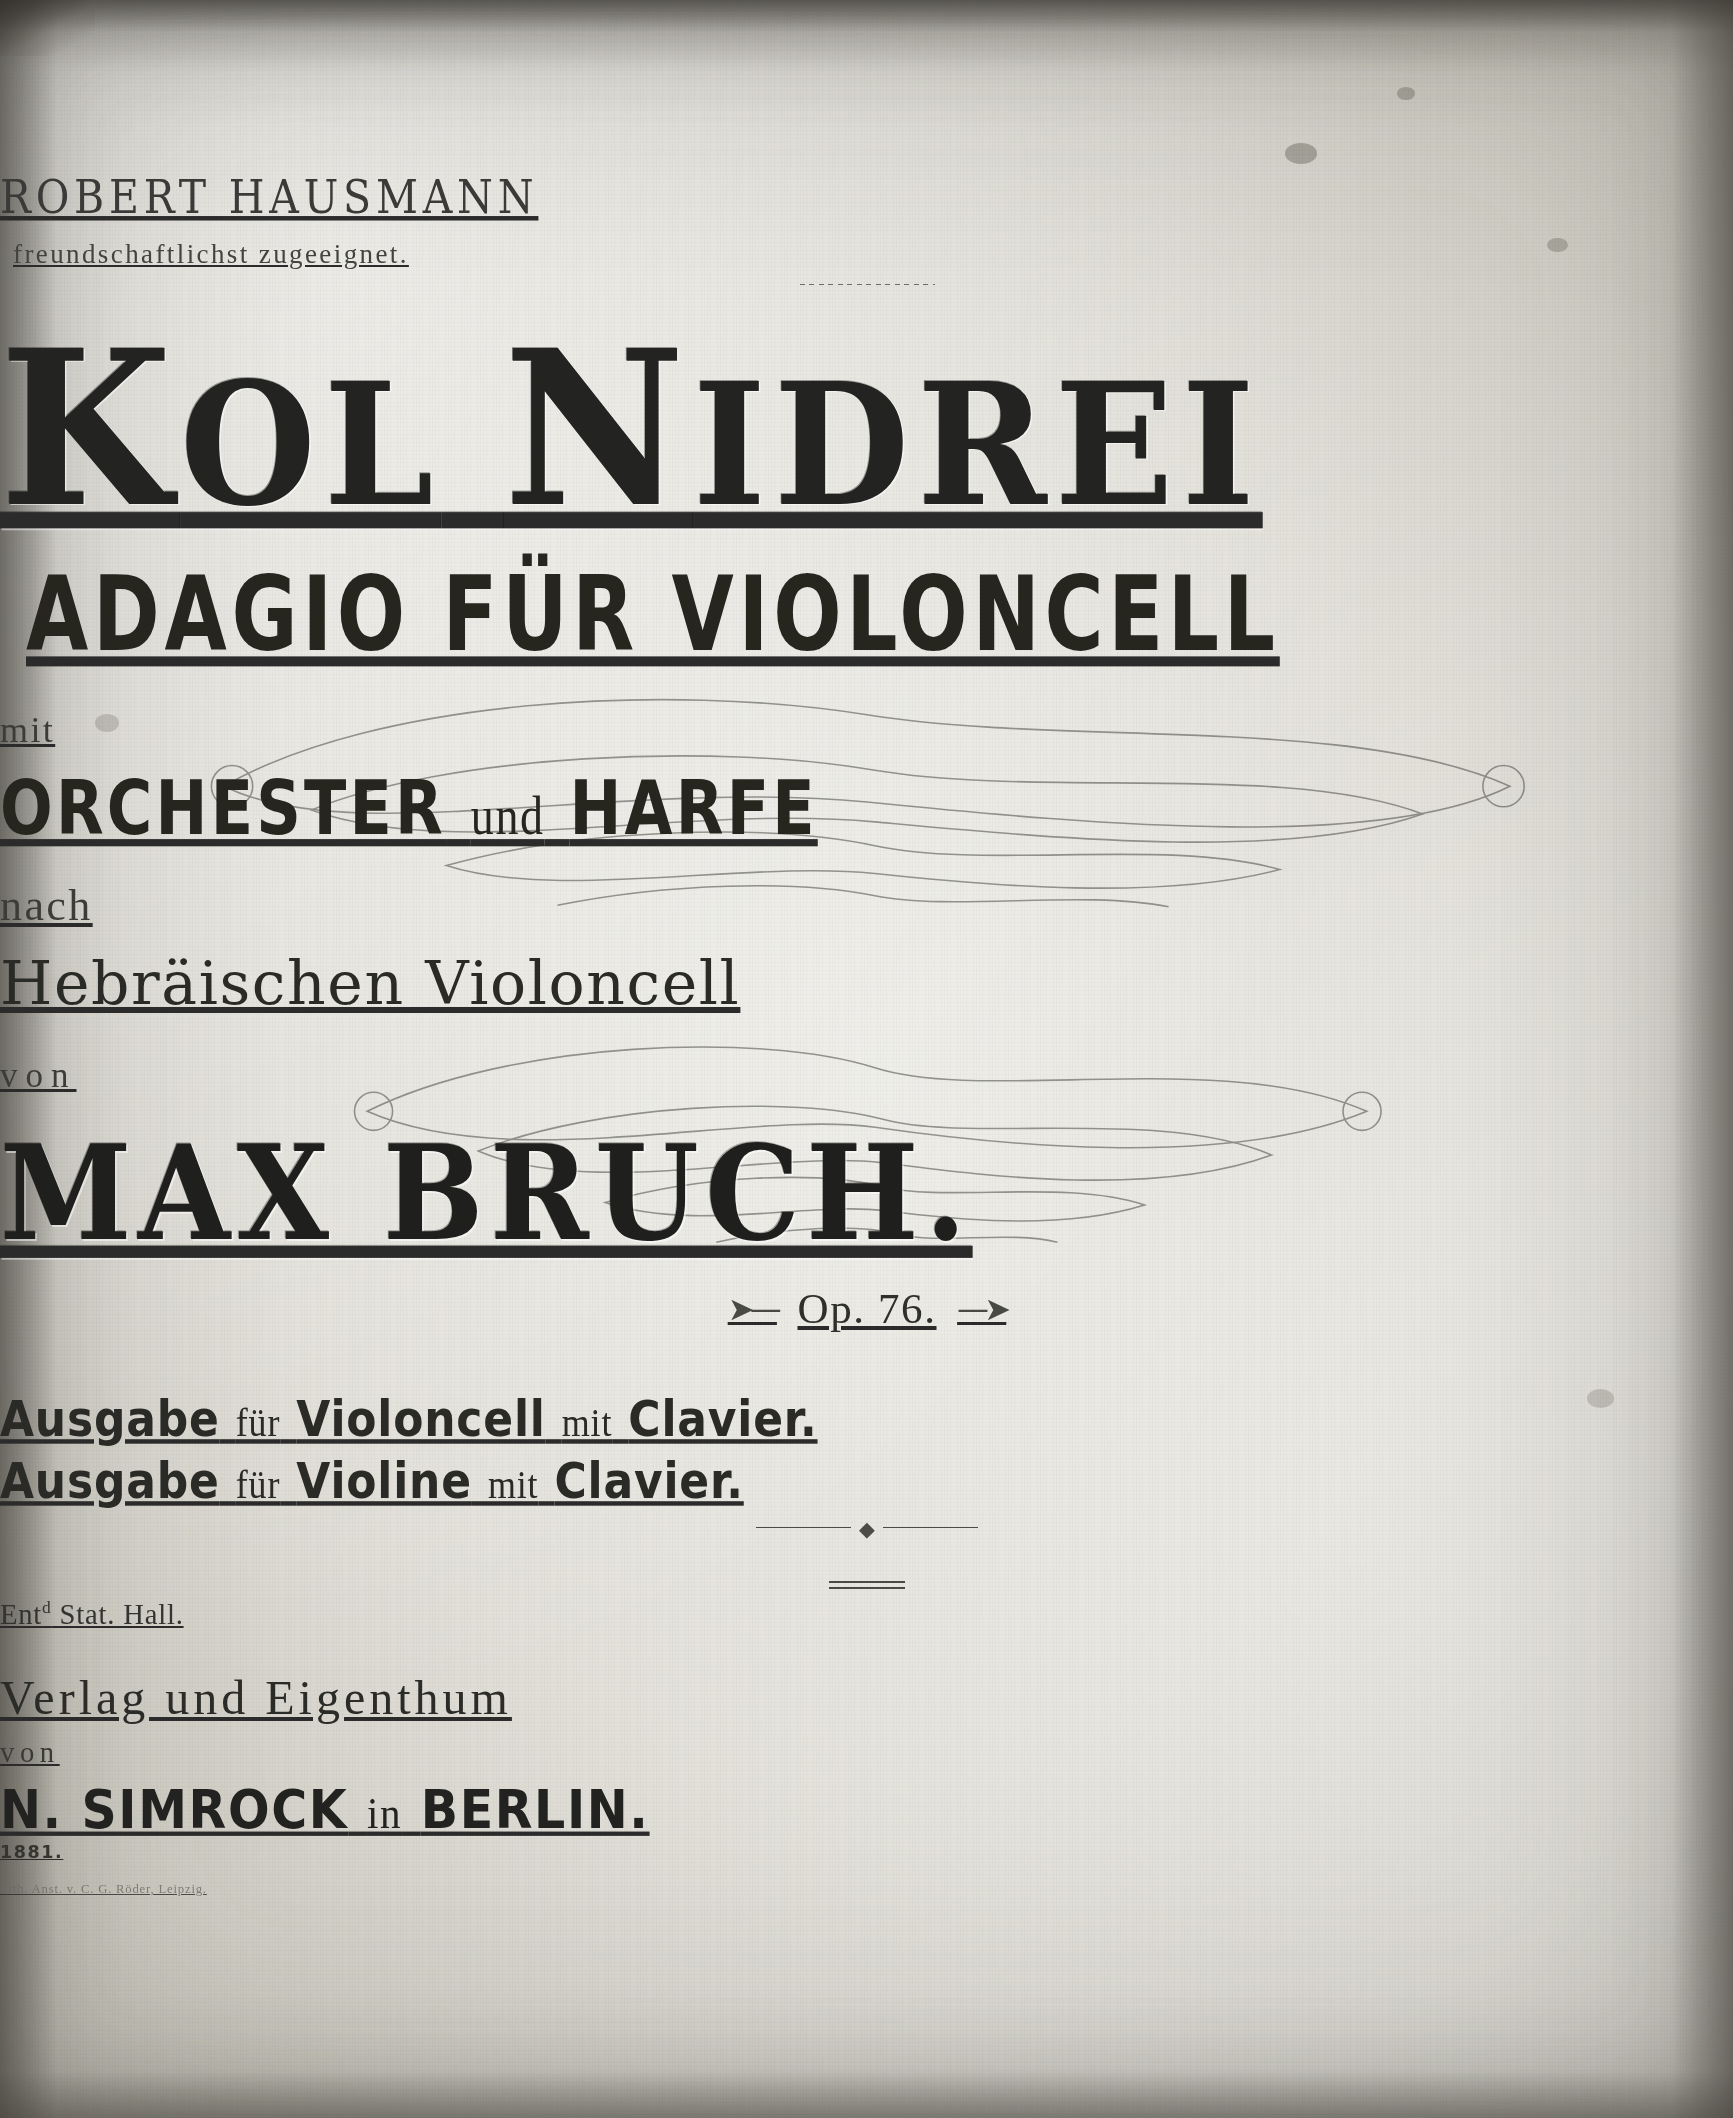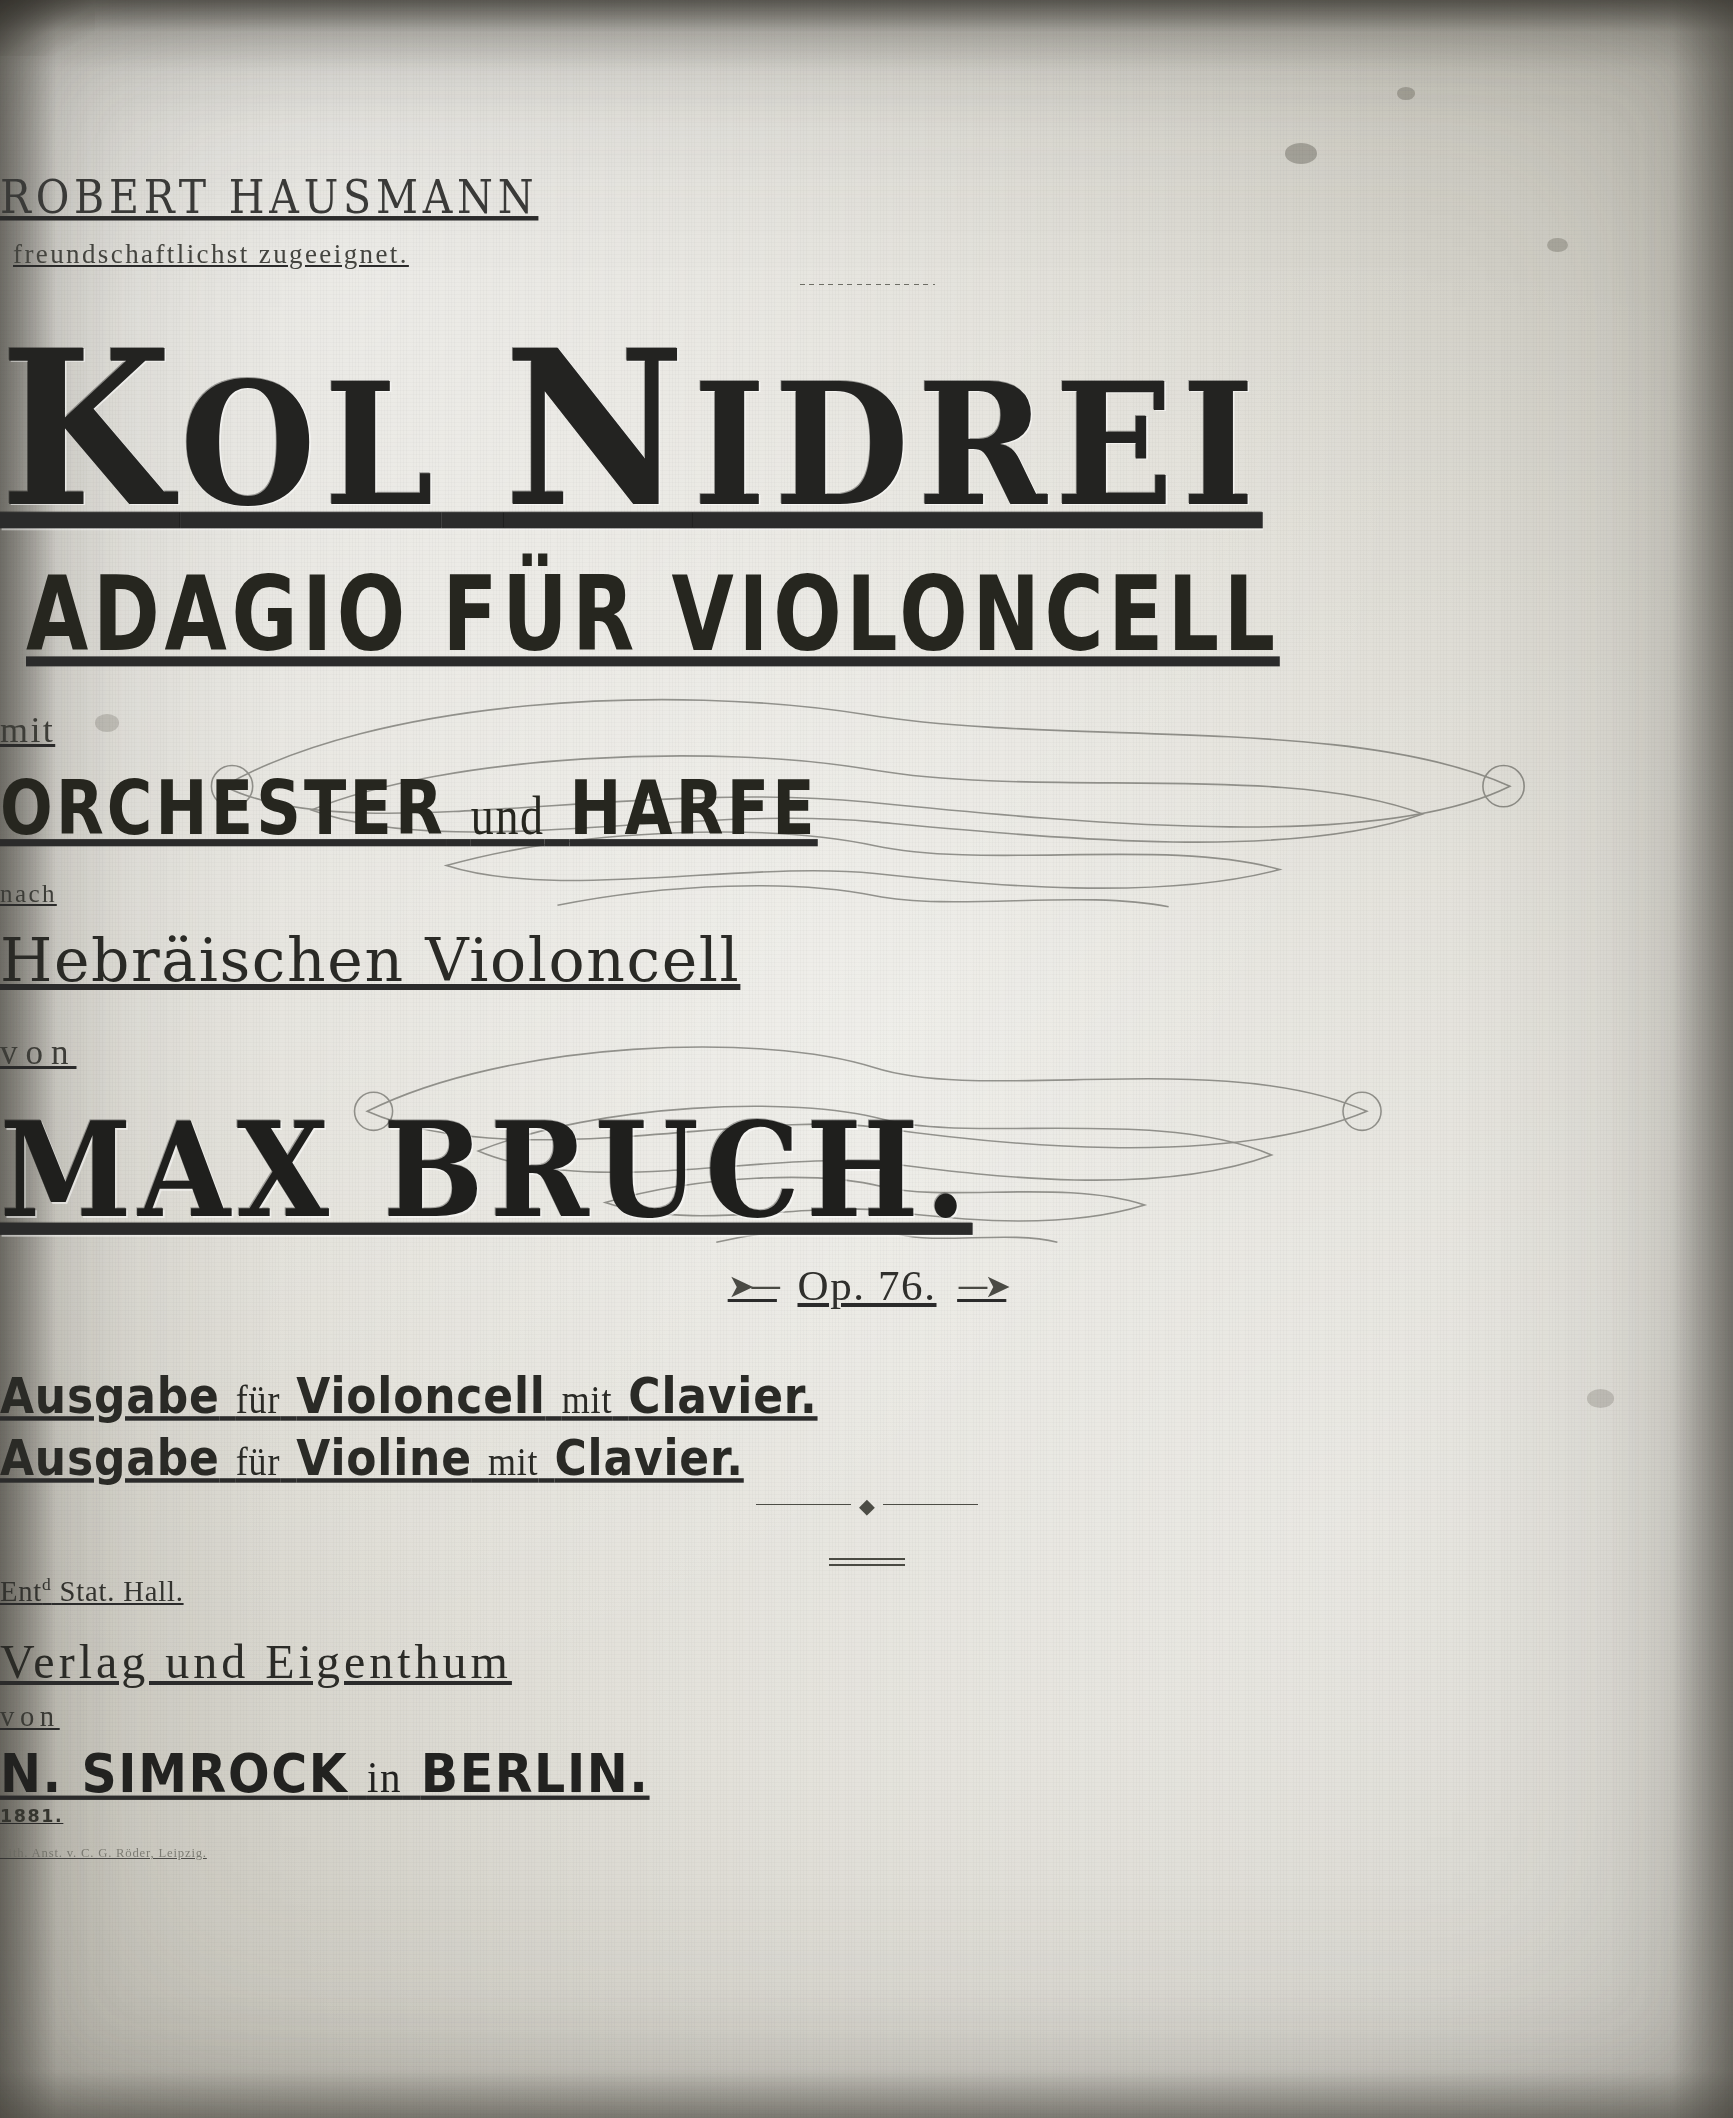--- a/index.html
+++ b/index.html
@@ -155,21 +155,21 @@
   }
   .subtitle-2 .small {
     font-family: "Liberation Serif", serif;
     font-weight: 400;
     font-size: 46px;
     letter-spacing: 1.6px;
   }
   .word-nach {
     margin-top: 35px;
     font-family: "Liberation Serif", serif;
-    font-size: 25px;
+    font-size: 44px;
     letter-spacing: 2.4px;
     color: #3d3d38;
   }
   .subtitle-3 {
     margin-top: 17.5px;
     font-family: "DejaVu Serif", serif;
     font-size: 60px;
     letter-spacing: 1.6px;
     color: #2a2a26;
   }
@@ -267,21 +267,21 @@
   .entered {
     margin-top: 8px;
     font-family: "Liberation Serif", serif;
     font-size: 28.6px;
     letter-spacing: 0.8px;
     color: #33332f;
   }
   .entered sup { font-size: 17.5px; }
 
   .publisher-1 {
-    margin-top: 26px;
+    margin-top: 39px;
     font-family: "Liberation Serif", serif;
     font-size: 48px;
     letter-spacing: 4px;
     color: #2b2b27;
   }
   .publisher-von {
     margin-top: 12.7px;
     font-family: "Liberation Serif", serif;
     font-size: 28.6px;
     letter-spacing: 5.6px;

